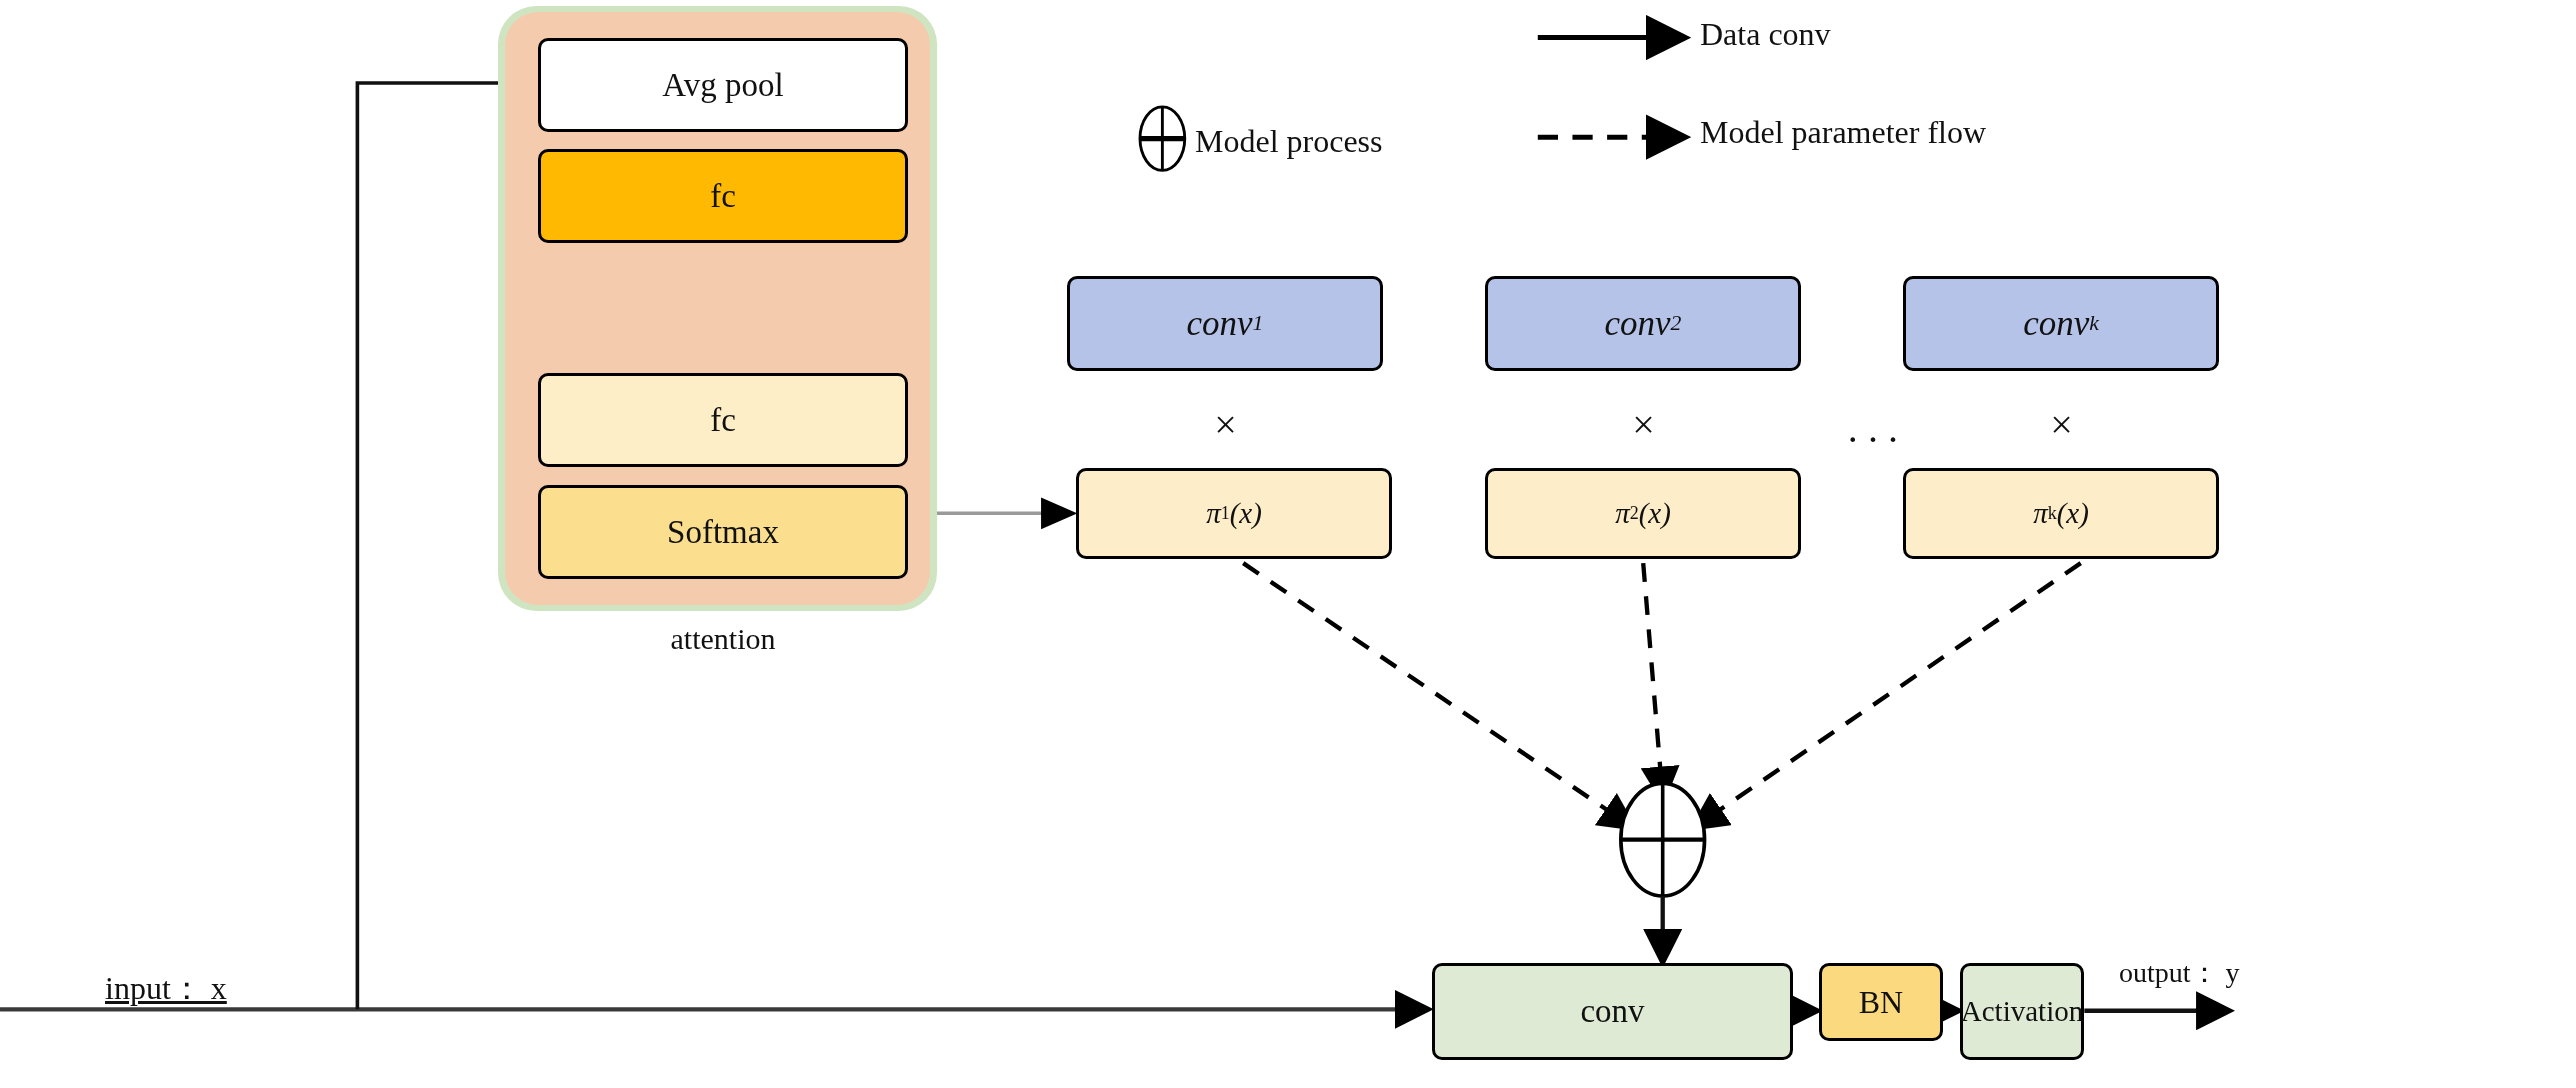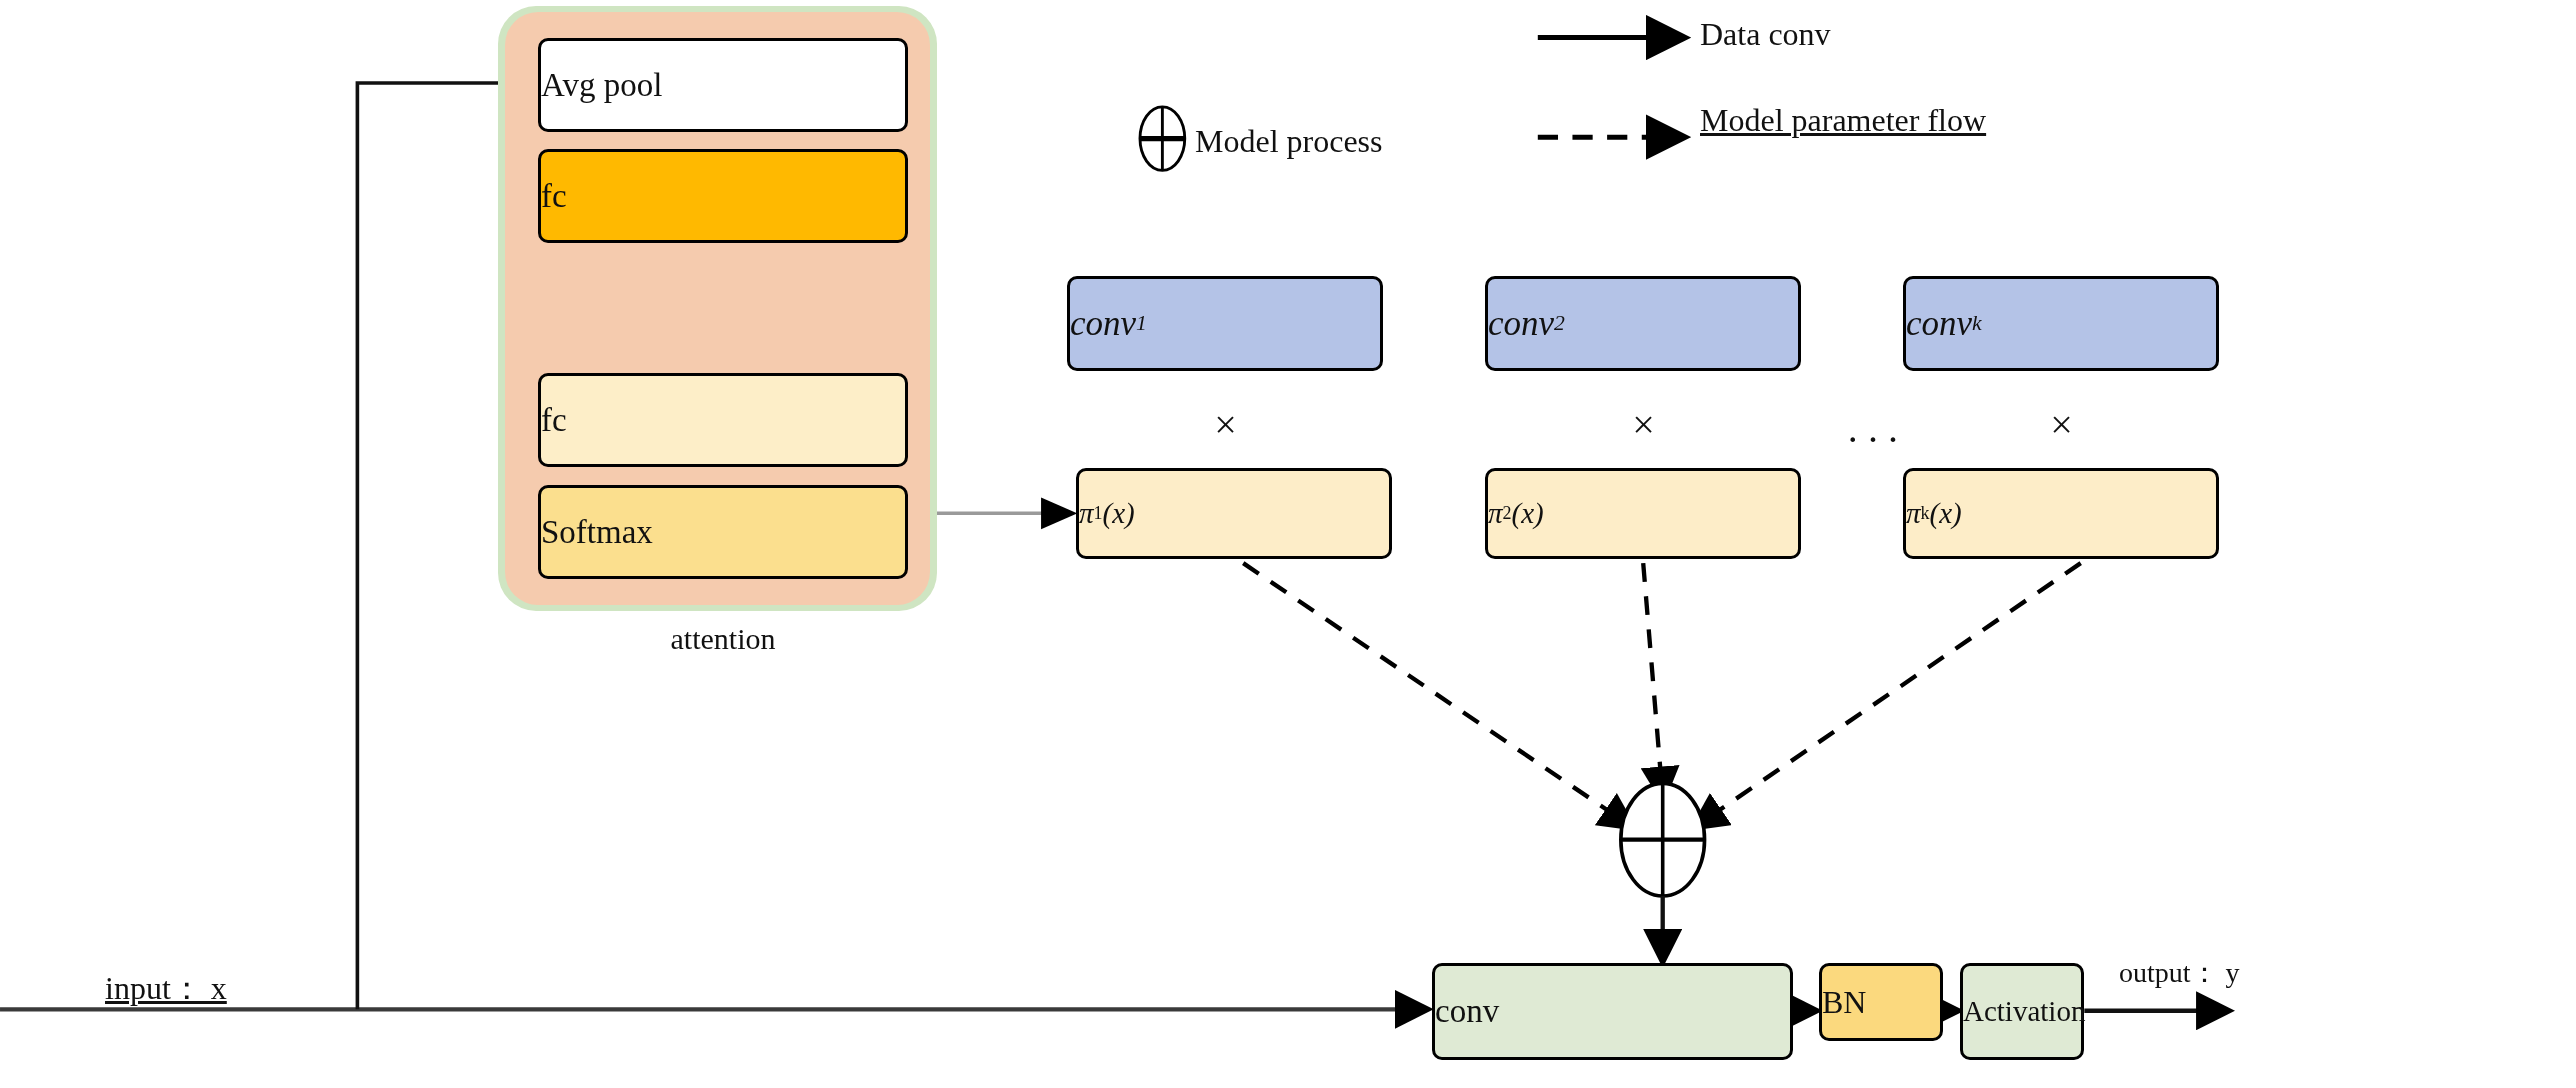--- a/index.html
+++ b/index.html
@@ -1,21 +1,21 @@
 <!DOCTYPE html>
 <html style="font-size:11.6px"><head>
 <meta charset="utf-8">
 <style>
   html,body{margin:0;padding:0;background:#ffffff;}
   body{font-family:"Liberation Serif","DejaVu Serif",serif;}
   #stage{position:relative;width:2576px;height:1088px;background:#fff;overflow:hidden;}
   #vec{position:absolute;left:0;top:0;width:2576px;height:1088px;}
 
   .box{position:absolute;box-sizing:border-box;border:3.6px solid #000;
-       display:flex;align-items:center;
+       display:flex;align-items:center;justify-content:center;
        text-align:center;color:#111;border-radius:10px;}
   .lbl{position:absolute;color:#111;white-space:nowrap;}
 
   
   #att-outer{position:absolute;left:498px;top:5.8px;width:439px;height:605px;
              background:#cfe5c2;border-radius:38px;}
   #att-inner{position:absolute;left:7.2px;top:5.8px;width:425px;height:593px;
              background:#f5cbae;border-radius:33px;}
 
   .att-box{left:538px;width:370px;height:94px;font-size:33px;}
@@ -46,21 +46,21 @@
 
   #box-conv{left:1432px;top:963px;width:361px;height:97px;background:#dfead4;font-size:33px;}
   #box-bn{left:1819px;top:963px;width:124px;height:78px;background:#fbd97e;font-size:32px;}
   #box-activation{left:1960px;top:963px;width:124px;height:97px;background:#dfead4;font-size:29px;}
 
   #label-input{left:105px;top:967px;font-size:32px;text-decoration:underline;}
   #label-output{left:2119px;top:954px;font-size:28px;}
 
   #legend-concat{left:1195px;top:123px;font-size:32px;}
   #legend-dataflow{left:1700px;top:16px;font-size:32px;}
-  #legend-paramflow{left:1700px;top:102px;font-size:32px;text-decoration:underline;}
+  #legend-paramflow{left:1700px;top:114px;font-size:32px;}
 
   .sub{font-size:0.62em;vertical-align:-0.28em;}
   .it{font-style:italic;}
 </style>
 </head>
 <body>
 
 <div id="stage">
 
   <svg id="vec" viewBox="0 0 3568 1507">

